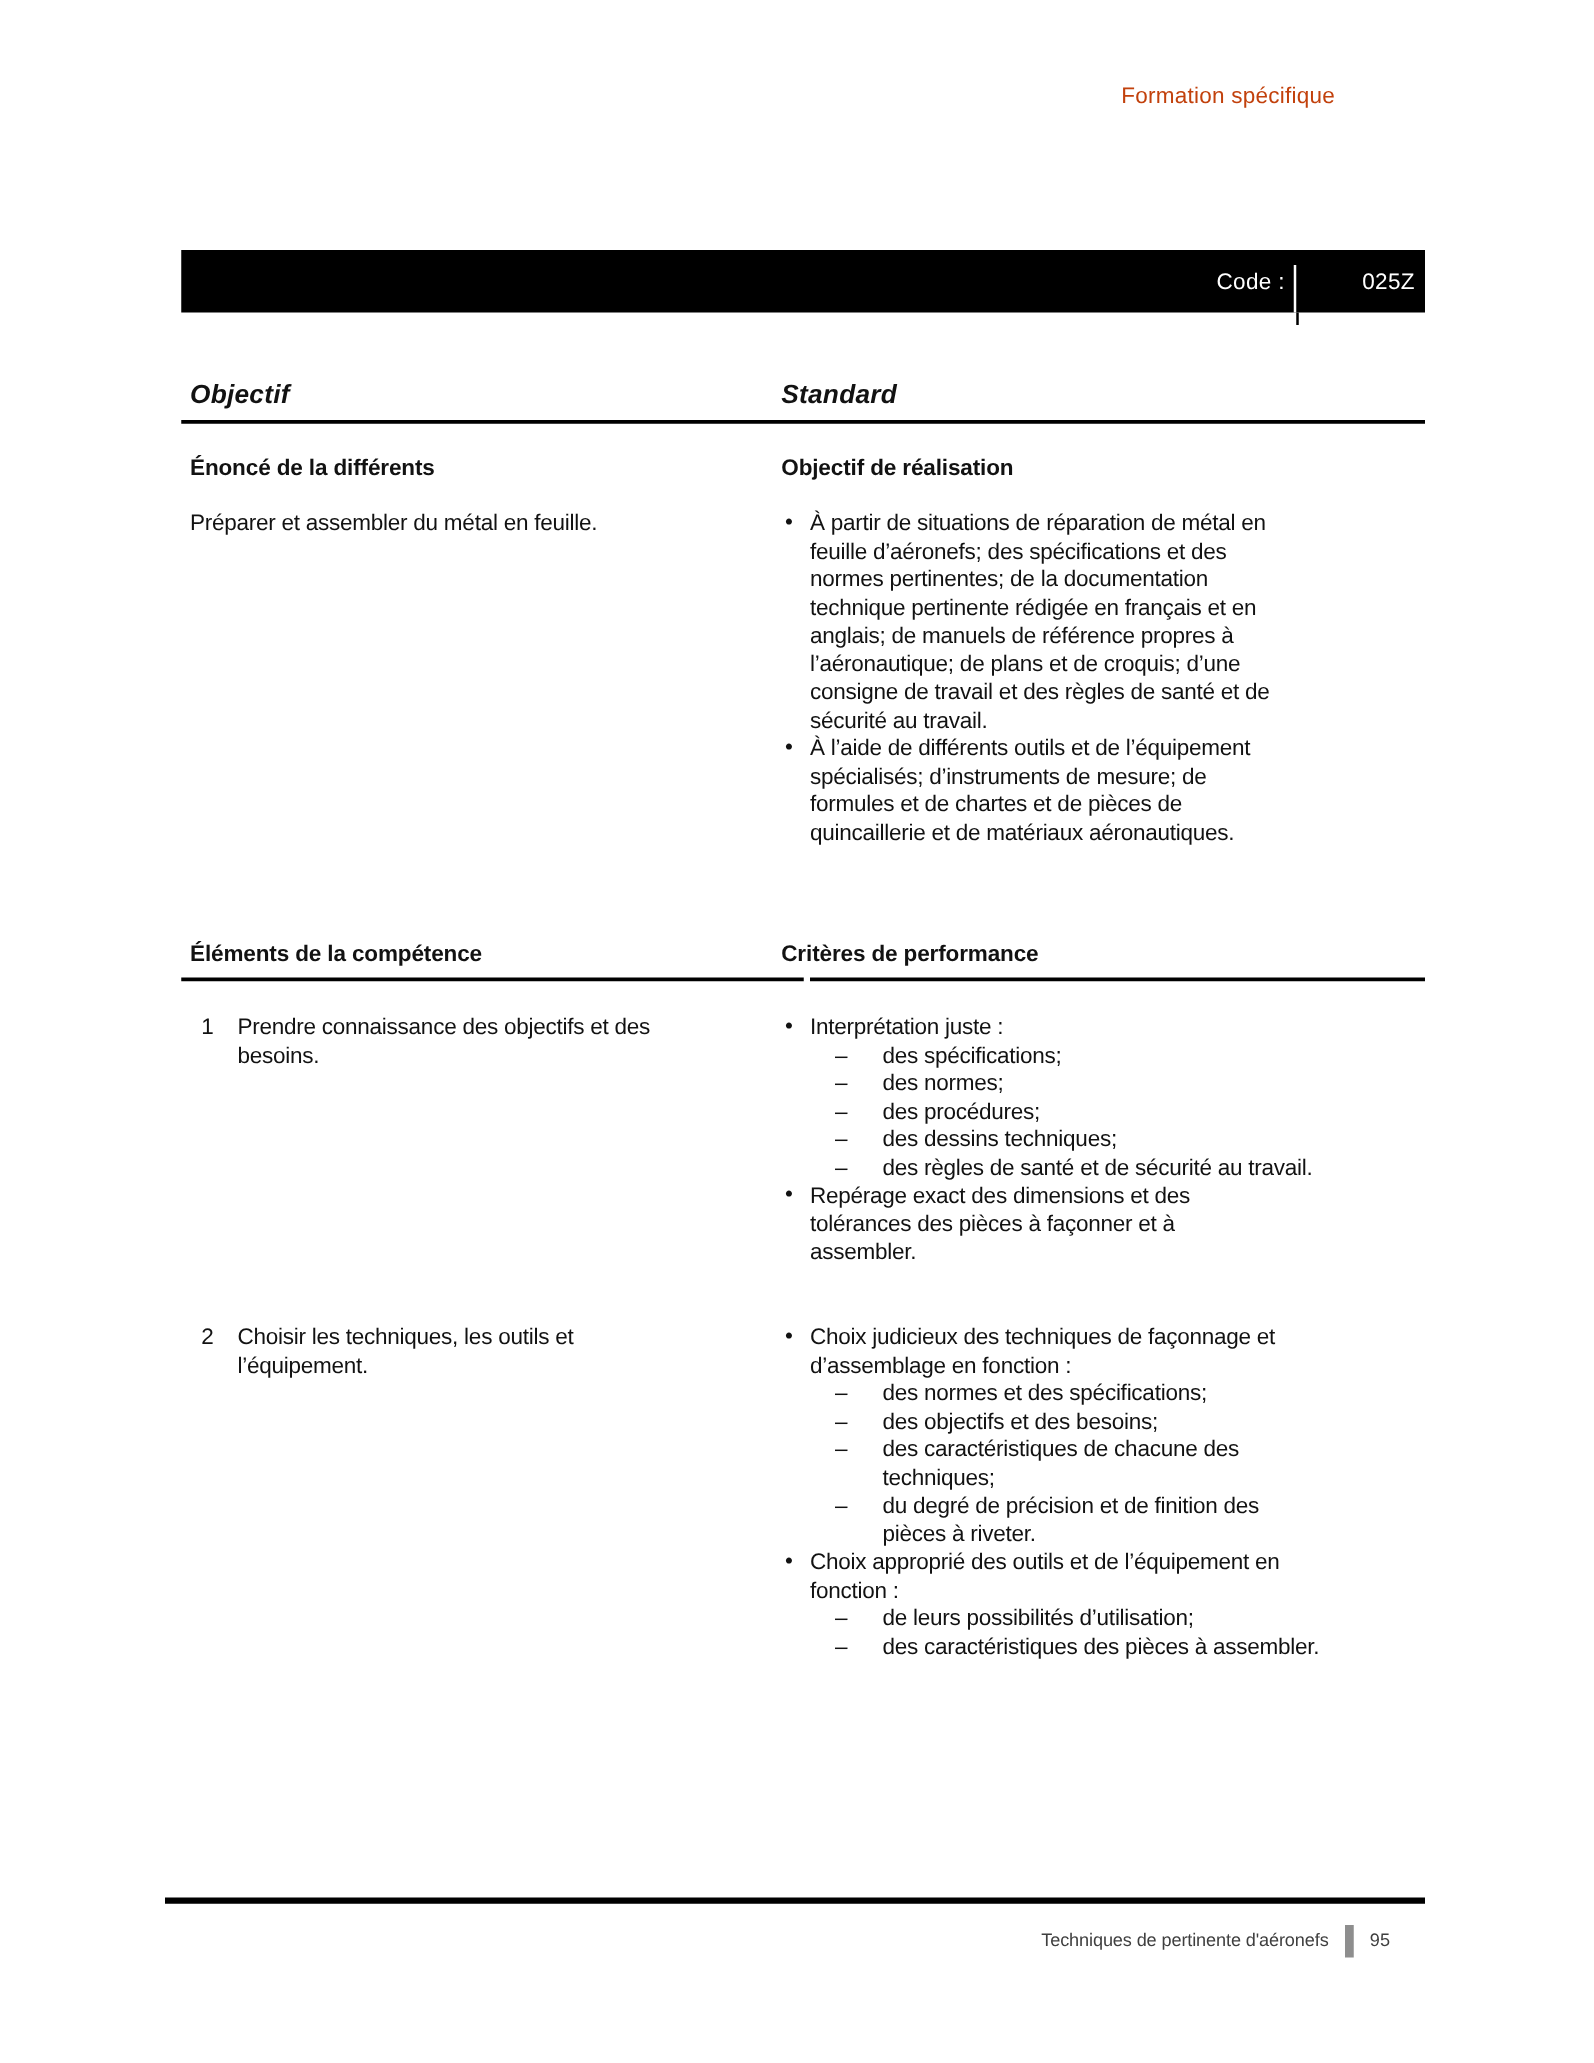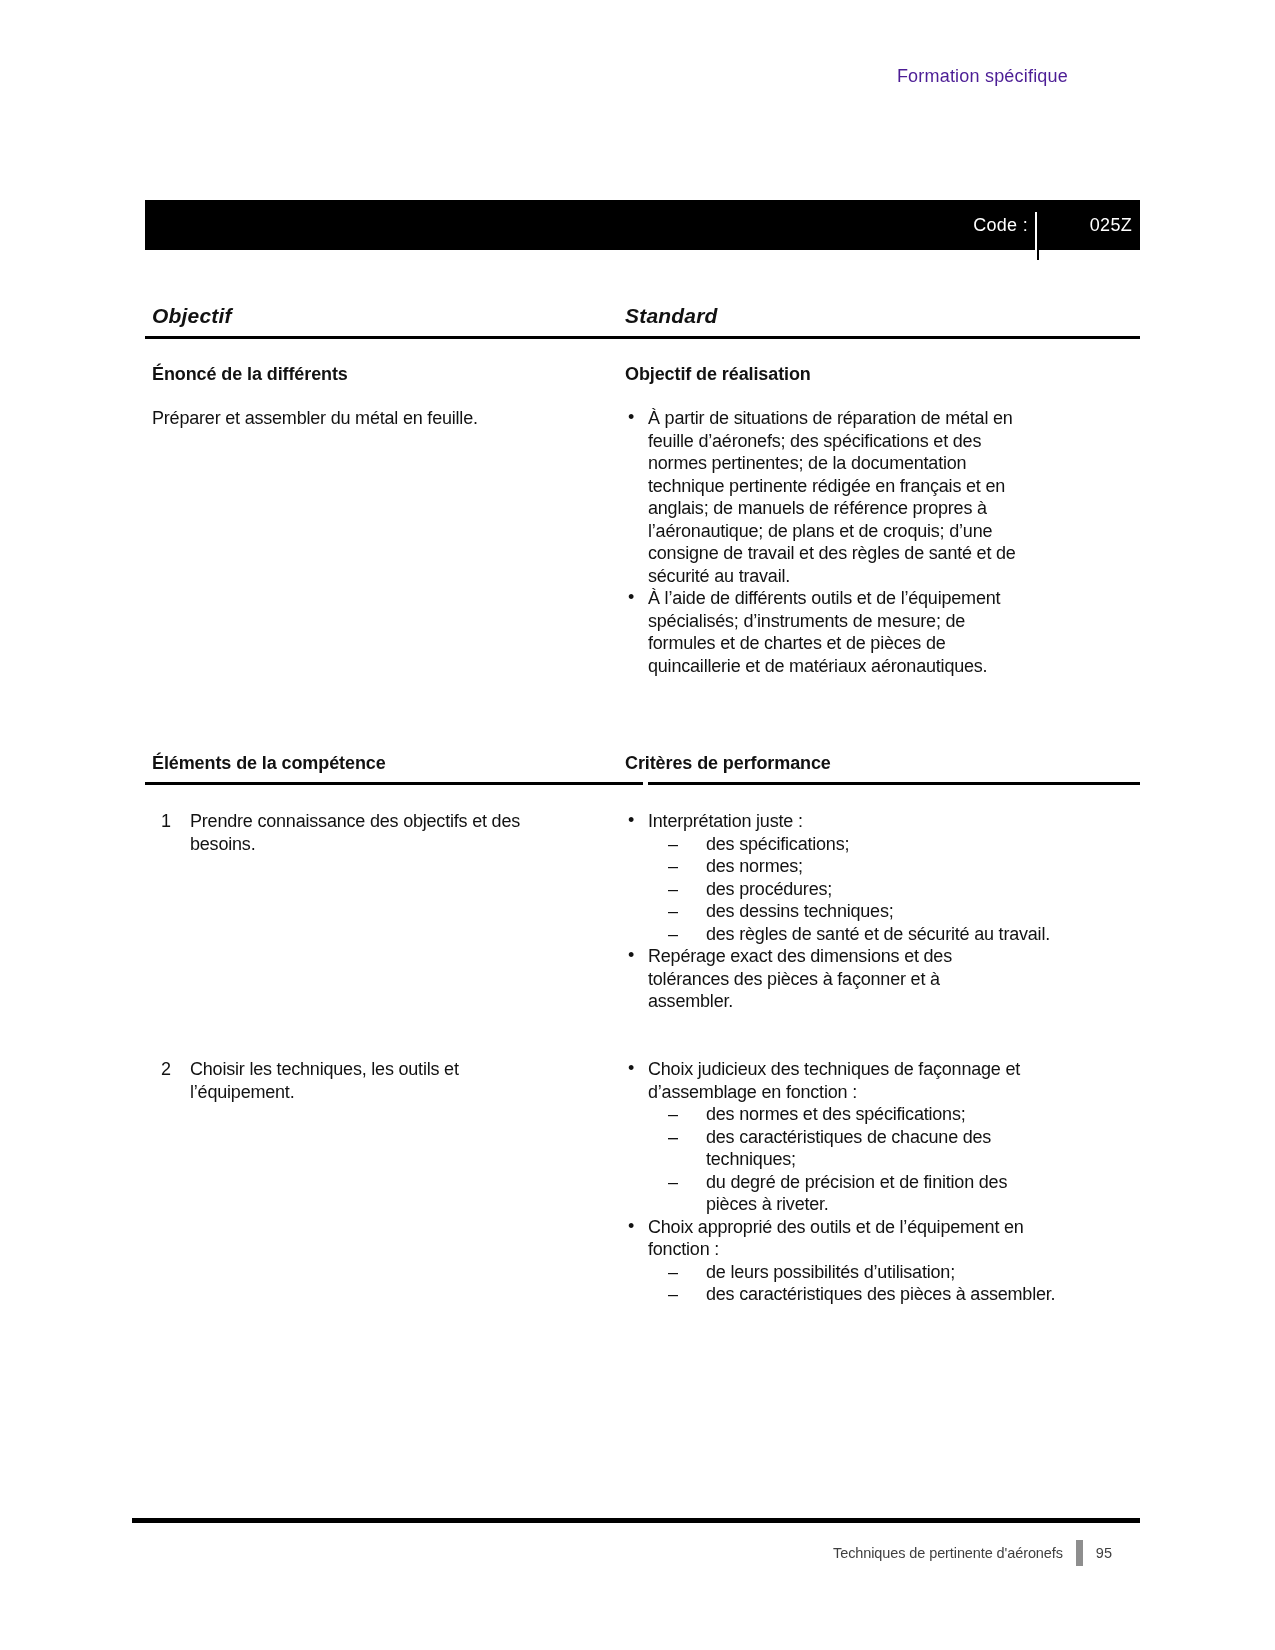--- a/index.html
+++ b/index.html
@@ -3,21 +3,21 @@
 <meta charset="utf-8">
 <style>
   html,body { margin:0; padding:0; background:#e8e8e8; }
   .page {
     position:relative; width:1275px; height:1650px; margin:0 auto;
     background:#ffffff; color:#121212; overflow:hidden;
     font-family:"Liberation Sans","DejaVu Sans",sans-serif;
   }
 
   
-  .running-head { position:absolute; top:66px; right:207px; font-size:18px; color:#4c1d95; letter-spacing:.2px; }
+  .running-head { position:absolute; top:66px; right:207px; font-size:18px; color:#c2410c; letter-spacing:.2px; }
 
   
   .code-bar {
     position:absolute; left:145px; top:200px; width:995px; height:50px;
     background:#000; display:flex; align-items:center; justify-content:flex-end;
   }
   .code-label { color:#fff; font-size:18px; letter-spacing:.3px;text-align:center; }
   .code-divider { width:2px; height:38px; background:#fff; margin-left:7px; align-self:flex-end; }
   .code-value { color:#fff; font-size:18px; width:95px; text-align:right; padding-right:8px; letter-spacing:.3px; }
   .code-tick { position:absolute; left:1037px; top:250px; width:2px; height:10px; background:#000; }
@@ -181,20 +181,21 @@
       <div class="bullet">
         <span class="bmark body-text">•</span>
         <div class="btext body-text">Choix judicieux des techniques de façonnage et
 d’assemblage en fonction :</div>
         <div class="sub">
           <span class="dmark body-text">–</span>
           <span class="stext body-text">des normes et des spécifications;</span>
         </div>
         <div class="sub">
           <span class="dmark body-text">–</span>
+          <span class="stext body-text">des objectifs et des besoins;</span>
         </div>
         <div class="sub">
           <span class="dmark body-text">–</span>
           <span class="stext body-text">des caractéristiques de chacune des
 techniques;</span>
         </div>
         <div class="sub">
           <span class="dmark body-text">–</span>
           <span class="stext body-text">du degré de précision et de finition des
 pièces à riveter.</span>

